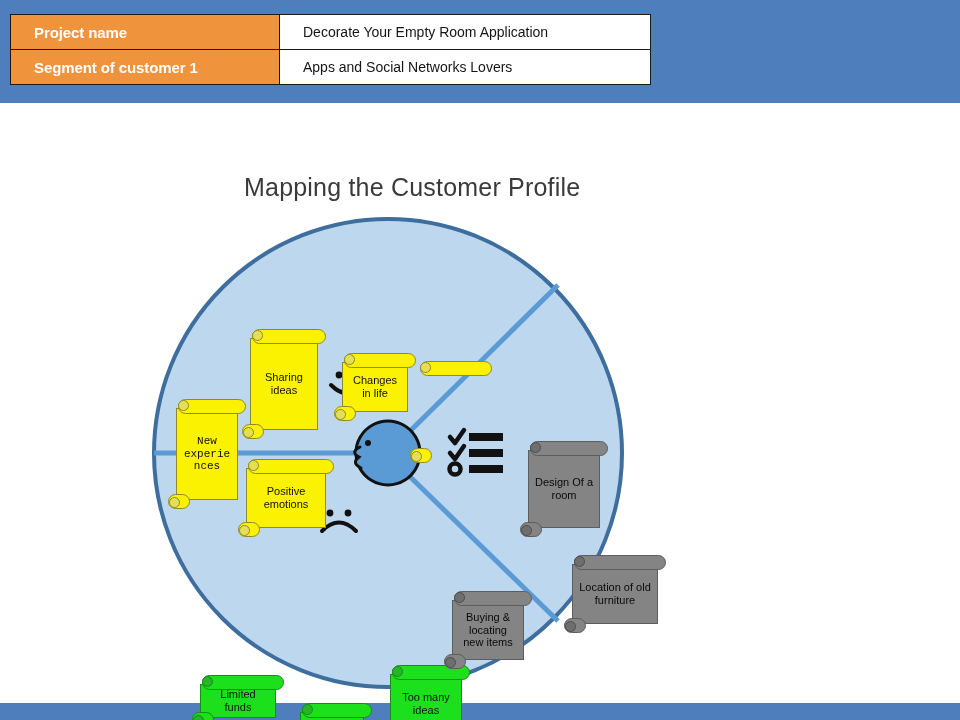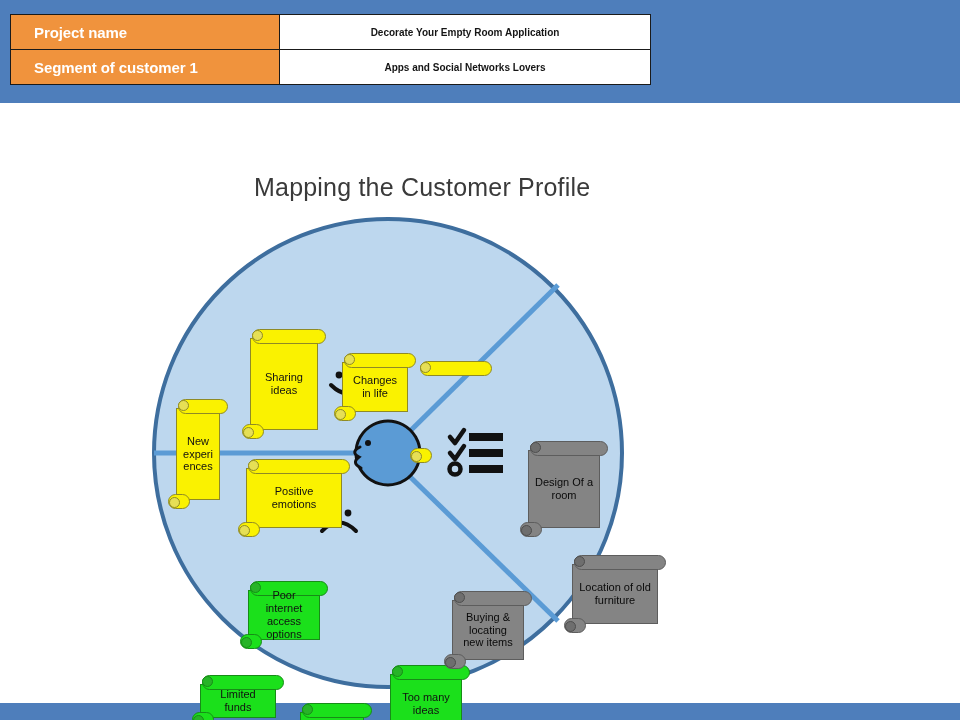--- a/index.html
+++ b/index.html
@@ -37,31 +37,30 @@
     color:#ffffff;
     font-weight:bold;
     font-size:15px;
     text-align:left;
     letter-spacing:-0.1px;
   }
   .info-table td.val{
     width:324px;
     background:#ffffff;
     color:#151515;
-    font-size:10px;
-    text-align:center;
-    font-weight:bold;
+    font-size:14px;
+    font-weight:normal;
   }
   
   .canvas{
     position:absolute;left:0;top:103px;width:960px;height:600px;
     background:#ffffff;
   }
   .diagram-title{
-    position:absolute;left:254px;top:70px;
+    position:absolute;left:244px;top:70px;
     font-size:25px;color:#3a3a3a;font-weight:normal;
     letter-spacing:.2px;
     white-space:nowrap;
   }
   .profile-svg{position:absolute;left:0;top:0;}
   
   .scroll{
     position:absolute;
     box-sizing:border-box;
     text-align:center;
@@ -200,49 +199,40 @@
     <div class="knob-bl"></div>
   </div>
 
   <div class="scroll sc-yellow" style="left:418px;top:258px;width:66px;height:102px;">
     <div class="roll-top"></div>
     <div class="roll-bot"></div>
     <div class="knob-tl"></div>
     <div class="knob-bl"></div>
   </div>
 
-  <div class="scroll sc-yellow" style="left:176px;top:296px;width:44px;height:110px;">
+  <div class="scroll sc-yellow" style="left:176px;top:296px;width:62px;height:110px;font-family:Liberation Mono, monospace;">
     <div class="body">
       <span class="txt">New experiences</span>
     </div>
     <div class="roll-top"></div>
     <div class="roll-bot"></div>
     <div class="knob-tl"></div>
     <div class="knob-bl"></div>
   </div>
 
-  <div class="scroll sc-yellow" style="left:246px;top:356px;width:96px;height:78px;">
+  <div class="scroll sc-yellow" style="left:246px;top:356px;width:80px;height:78px;">
     <div class="body">
       <span class="txt">Positive emotions</span>
     </div>
     <div class="roll-top"></div>
     <div class="roll-bot"></div>
     <div class="knob-tl"></div>
     <div class="knob-bl"></div>
   </div>
 
-  <div class="scroll sc-green" style="left:248px;top:478px;width:72px;height:68px;">
-    <div class="body">
-      <span class="txt">Poor internet access options</span>
-    </div>
-    <div class="roll-top"></div>
-    <div class="roll-bot"></div>
-    <div class="knob-tl"></div>
-    <div class="knob-bl"></div>
-  </div>
 
   <div class="scroll sc-green" style="left:200px;top:572px;width:76px;height:52px;">
     <div class="body">
       <span class="txt">Limited funds</span>
     </div>
     <div class="roll-top"></div>
     <div class="roll-bot"></div>
     <div class="knob-tl"></div>
     <div class="knob-bl"></div>
   </div>

